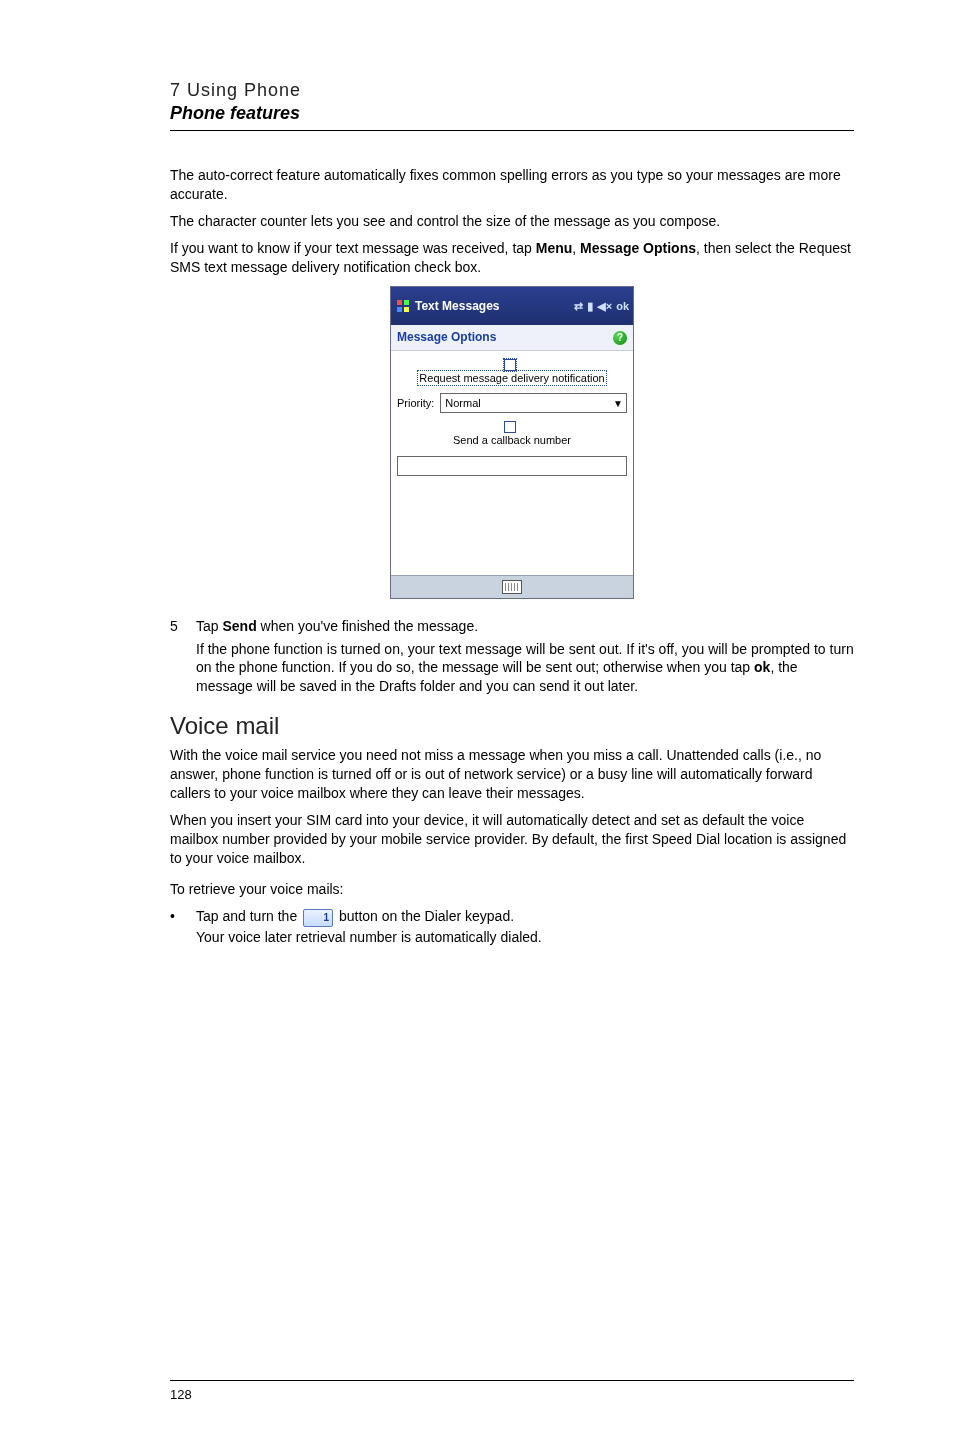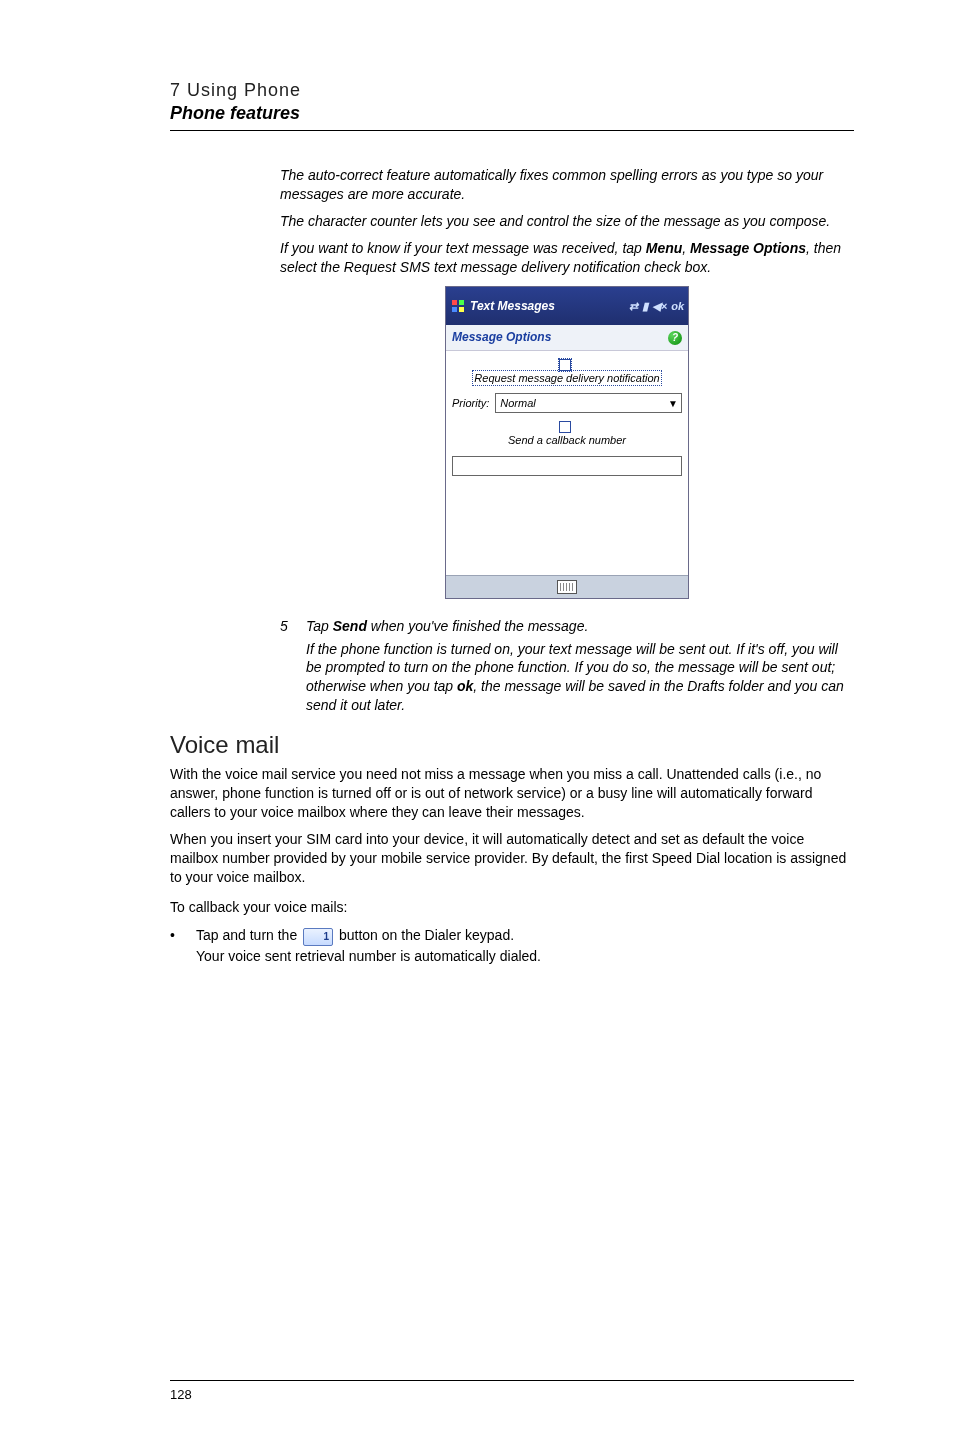--- a/index.html
+++ b/index.html
@@ -26,25 +26,23 @@
     letter-spacing: 1px;
     color: #222;
   }
   .header .section {
     font-size: 18px;
     font-weight: bold;
     font-style: italic;
     margin-top: 2px;
   }
   .body-block {
-    margin-left: 110px;
     margin-right: 0;
     font-size: 14px;
     line-height: 1.35;
-    font-style: italic;
   }
   .body-block p {
     margin: 0 0 8px 0;
   }
   .screenshot-wrap {
     display: flex;
     justify-content: center;
     margin: 10px 0 18px 0;
   }
   
@@ -347,26 +345,26 @@
     </div>
     <div class="indented-after">
       <span>If the phone function is turned on, your text message will be sent out. If it's off, you will be prompted to turn on the phone function. If you do so, the message will be sent out; otherwise when you tap </span><b>ok</b><span>, the message will be saved in the Drafts folder and you can send it out later.</span>
     </div>
   </div>
 
   <h2 class="subsection">Voice mail</h2>
   <div class="subbody">
     <p>With the voice mail service you need not miss a message when you miss a call. Unattended calls (i.e., no answer, phone function is turned off or is out of network service) or a busy line will automatically forward callers to your voice mailbox where they can leave their messages.</p>
     <p>When you insert your SIM card into your device, it will automatically detect and set as default the voice mailbox number provided by your mobile service provider. By default, the first Speed Dial location is assigned to your voice mailbox.</p>
-    <div class="task-line">To callback your voice mails:</div>
+    <div class="task-line">To retrieve your voice mails:</div>
 
     <div class="bullet-row">
       <div class="dot">•</div>
       <div class="btxt">
         <span>Tap and turn the </span><span class="key-btn"></span><span> button on the Dialer keypad.</span>
       </div>
     </div>
-    <div class="bullet-sub">Your voice sent retrieval number is automatically dialed.</div>
+    <div class="bullet-sub">Your voice later retrieval number is automatically dialed.</div>
   </div>
 
   <div class="page-number">128</div>
 
 </div>
 
 </body></html>

